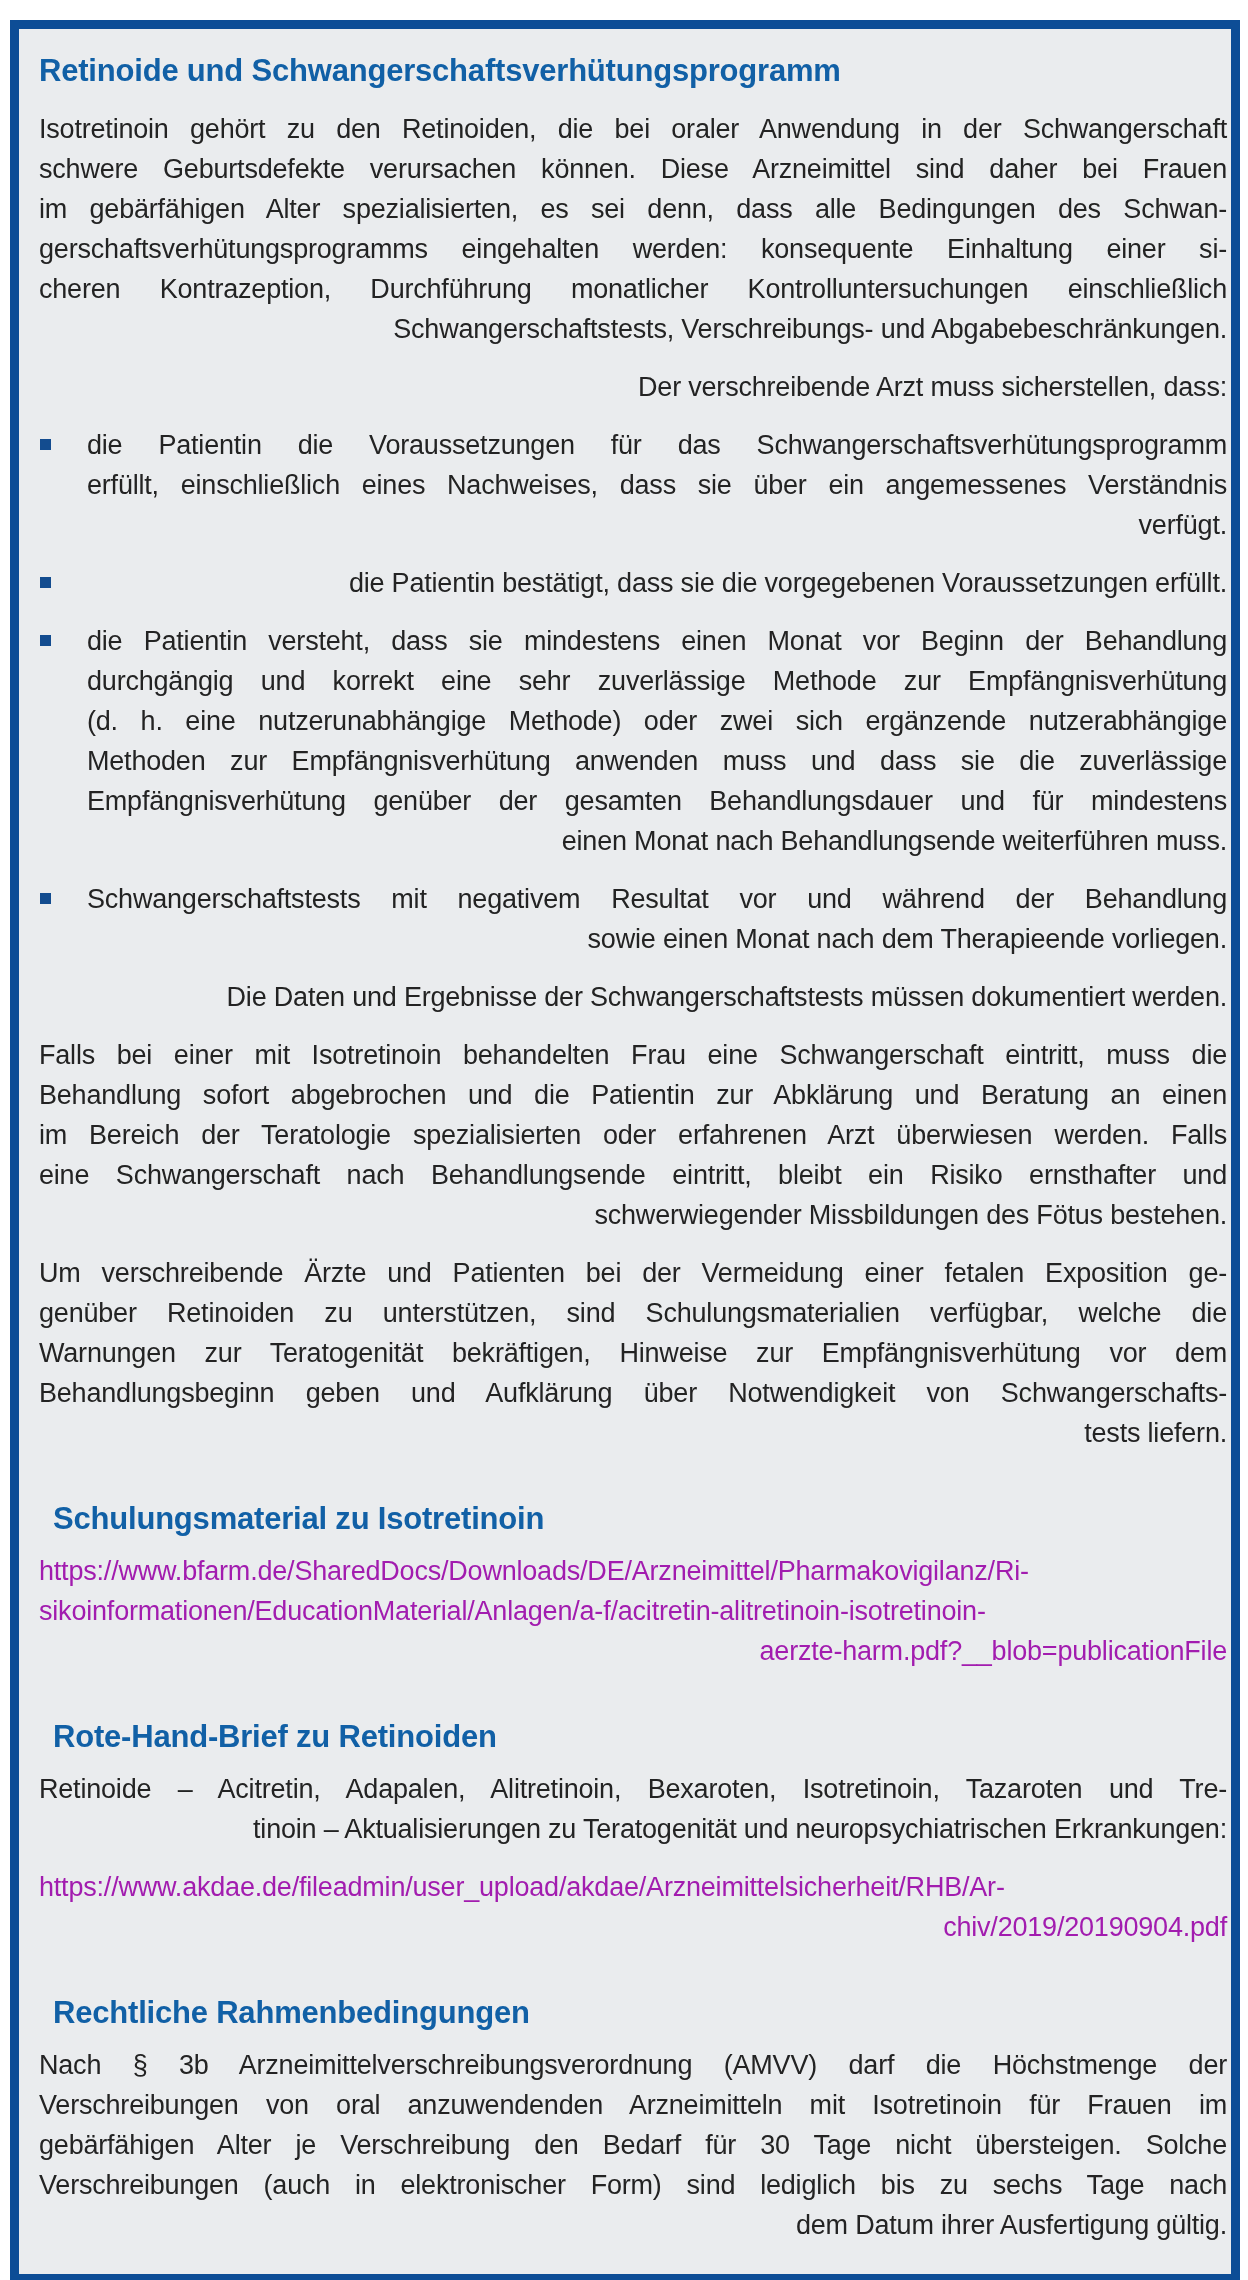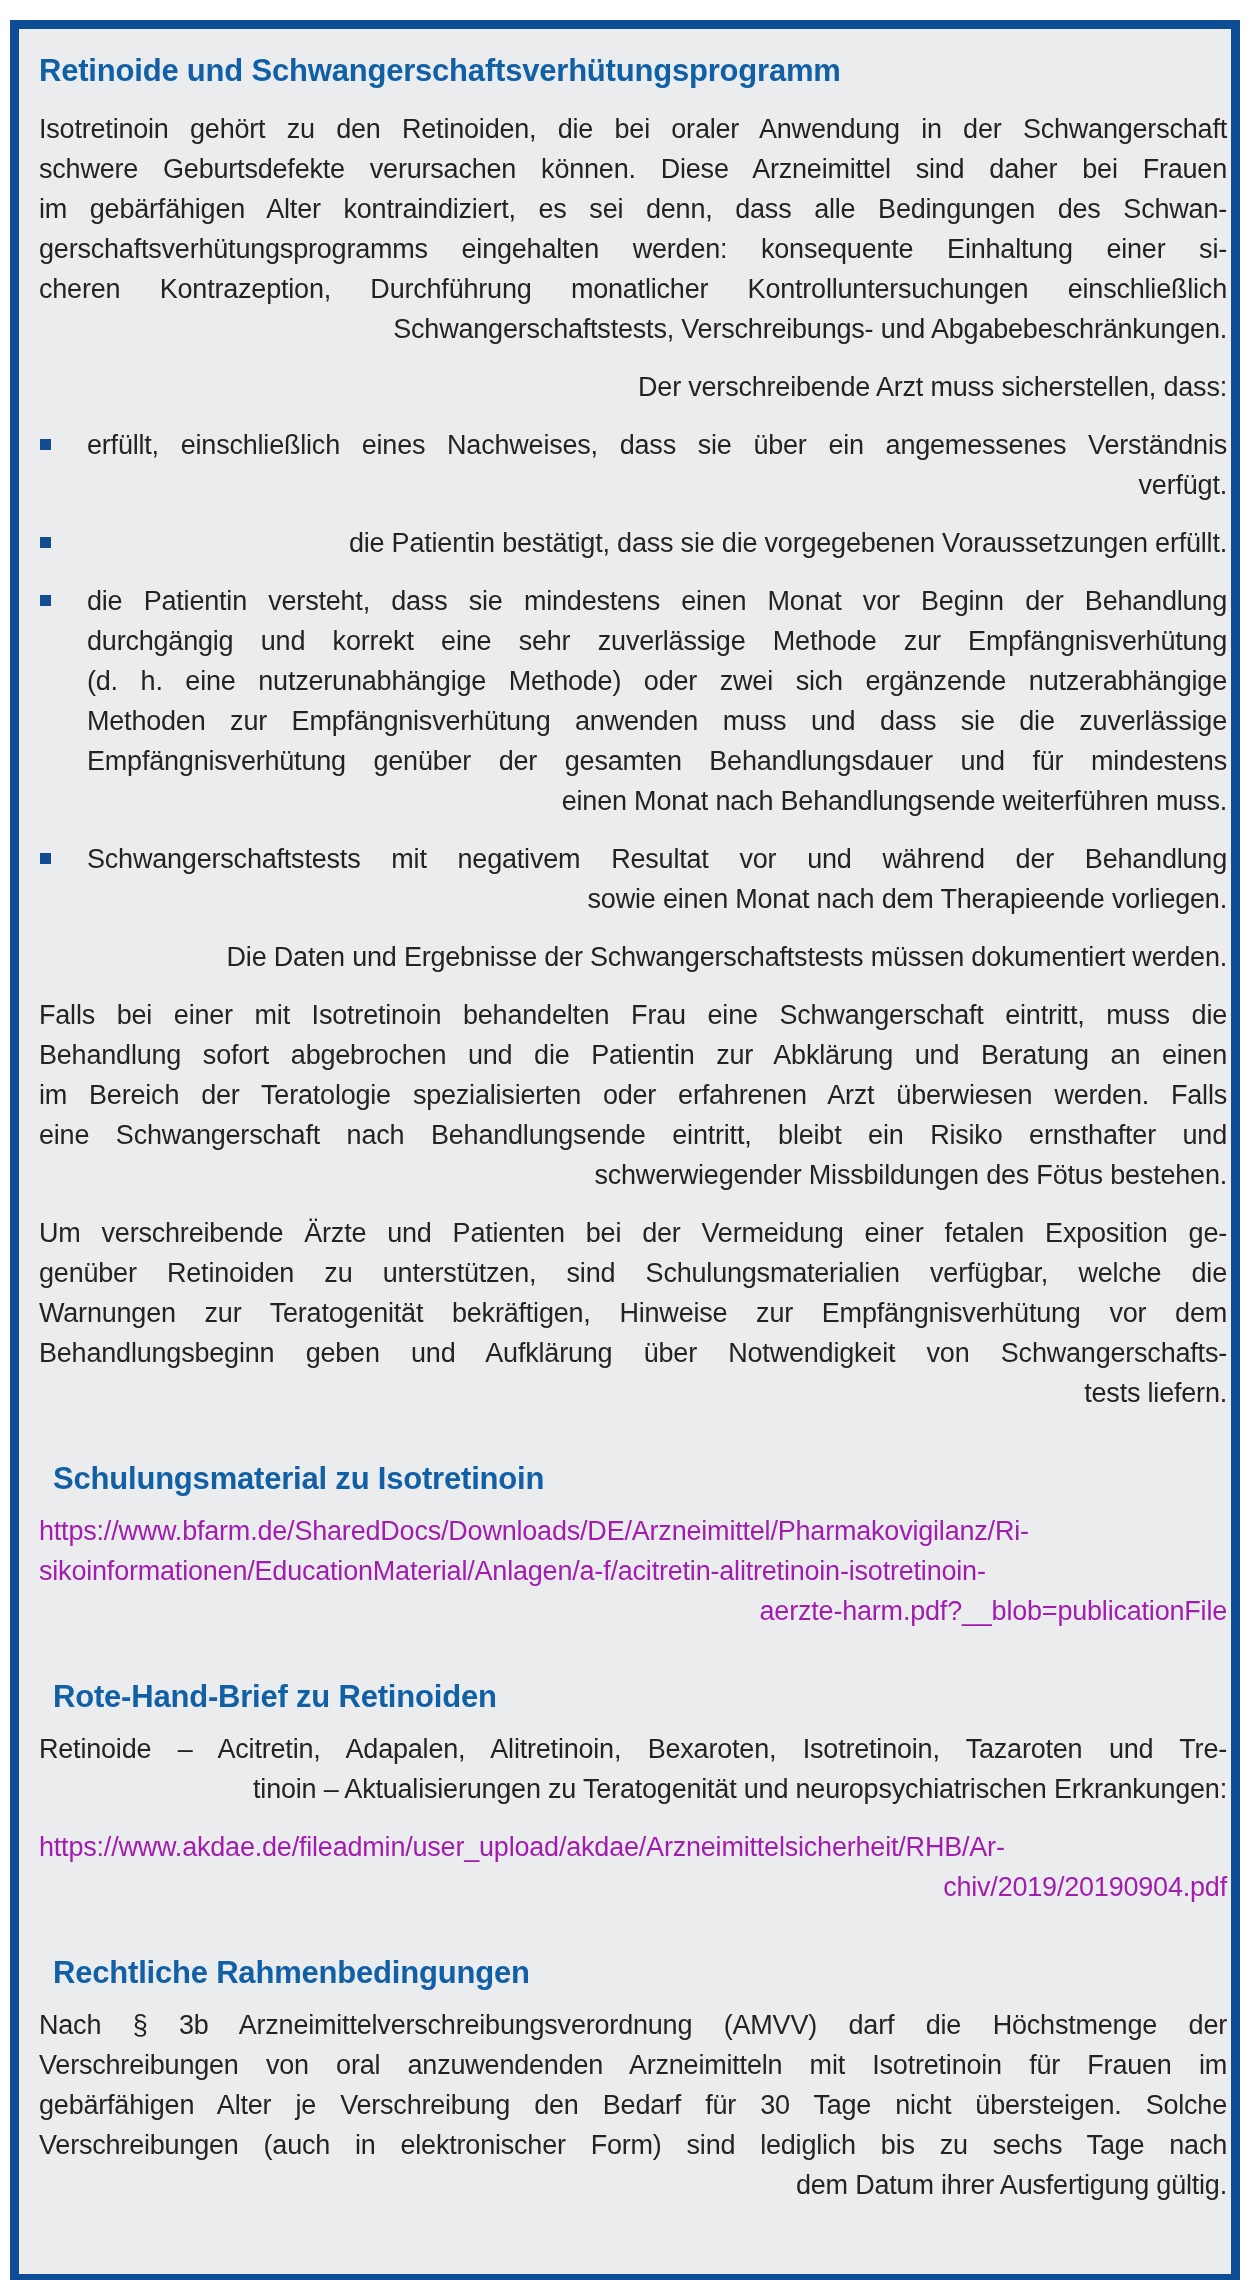--- a/index.html
+++ b/index.html
@@ -75,33 +75,34 @@
 </head>
 <body>
 
 <div class="panel">
 
   <div class="title">Retinoide und Schwangerschaftsverhütungsprogramm</div>
 
   <div class="p">
     <div class="jl">Isotretinoin gehört zu den Retinoiden, die bei oraler Anwendung in der Schwangerschaft</div>
     <div class="jl">schwere Geburtsdefekte verursachen können. Diese Arzneimittel sind daher bei Frauen</div>
-    <div class="jl">im gebärfähigen Alter kontraindiziert, es sei denn, dass alle Bedingungen des Schwan-</div>
+    <div class="jl">im gebärfähigen Alter spezialisierten, es sei denn, dass alle Bedingungen des Schwan-</div>
     <div class="jl">gerschaftsverhütungsprogramms eingehalten werden: konsequente Einhaltung einer si-</div>
     <div class="jl">cheren Kontrazeption, Durchführung monatlicher Kontrolluntersuchungen einschließlich</div>
     <div class="ll">Schwangerschaftstests, Verschreibungs- und Abgabebeschränkungen.</div>
   </div>
 
   <div class="p">
     <div class="ll">Der verschreibende Arzt muss sicherstellen, dass:</div>
   </div>
 
   <ul class="blist">
     <li>
       <span class="bullet-sq"></span>
+      <div class="jl">die Patientin die Voraussetzungen für das Schwangerschaftsverhütungsprogramm</div>
       <div class="jl">erfüllt, einschließlich eines Nachweises, dass sie über ein angemessenes Verständnis</div>
       <div class="ll">verfügt.</div>
     </li>
     <li>
       <span class="bullet-sq"></span>
       <div class="ll">die Patientin bestätigt, dass sie die vorgegebenen Voraussetzungen erfüllt.</div>
     </li>
     <li>
       <span class="bullet-sq"></span>
       <div class="jl">die Patientin versteht, dass sie mindestens einen Monat vor Beginn der Behandlung</div>

